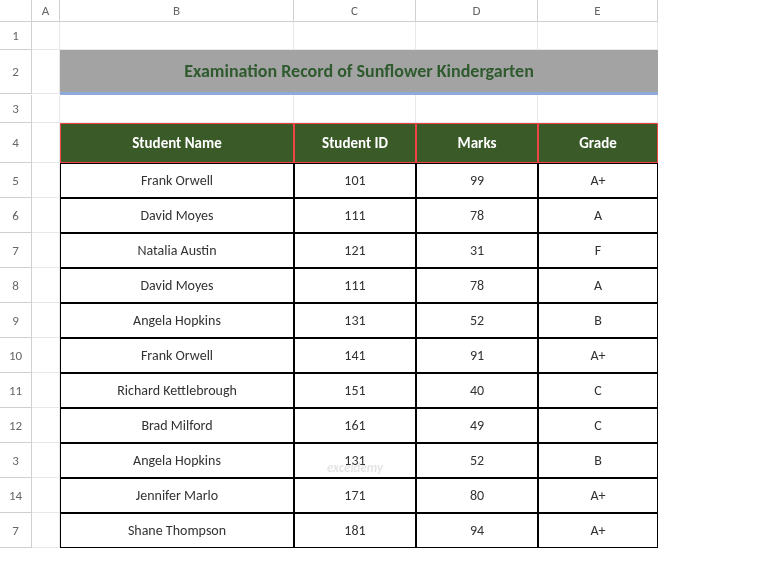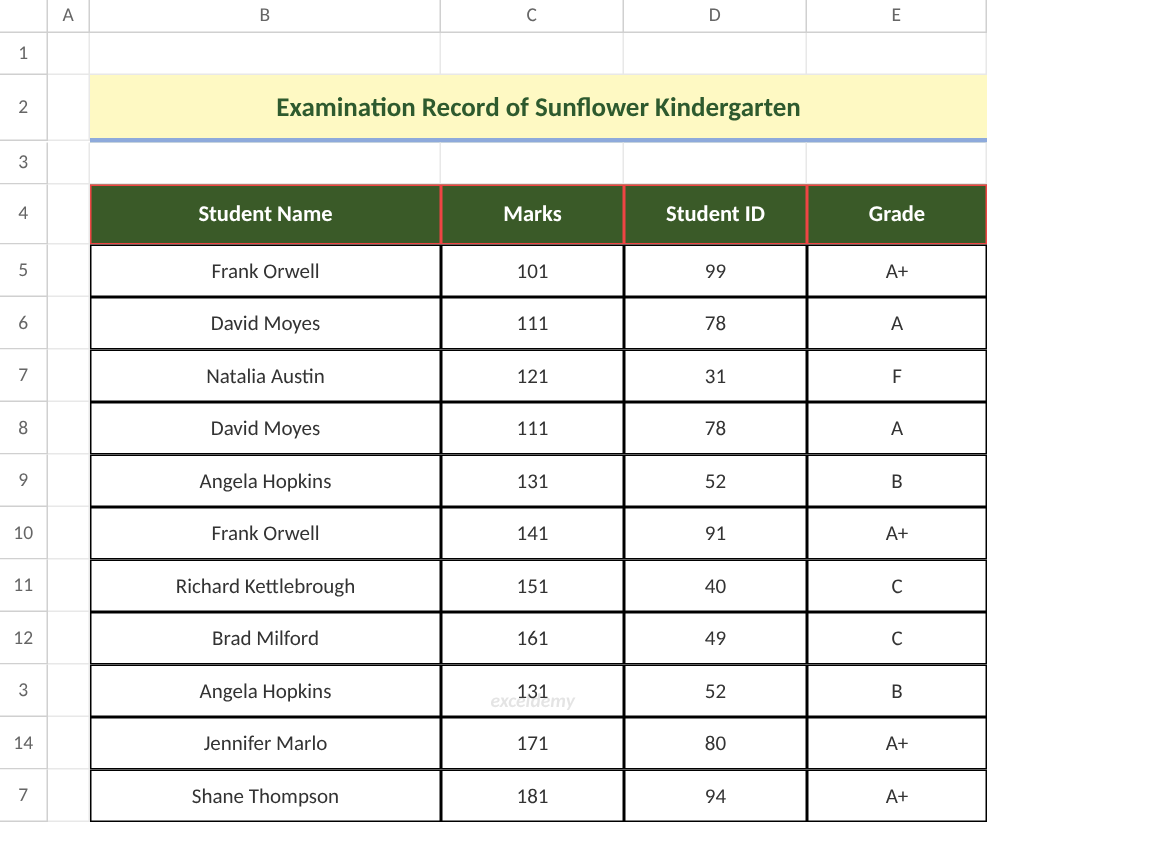--- a/index.html
+++ b/index.html
@@ -48,21 +48,21 @@
       height: 22px;
     }
     .cell {
       border-right: 1px solid #e8e8e8;
       border-bottom: 1px solid #e8e8e8;
       padding: 6px 8px;
       min-height: 20px;
     }
     
     .title-cell {
-      background: #fef9c3;
+      background: #a3a3a3;
       border-bottom: 3px solid #8eaadb;
       font-weight: bold;
       font-size: 18px;
       color: #2e5a2e;
       text-align: center;
       padding: 10px 16px;
       grid-column: 3 / 7;
     }
     .title-spacer {
       height: 44px;
@@ -126,22 +126,22 @@
   <div class="row-header">3</div>
   <div class="cell a-empty row-3"></div>
   <div class="cell row-3"></div>
   <div class="cell row-3"></div>
   <div class="cell row-3"></div>
   <div class="cell row-3"></div>
 
   <div class="row-header">4</div>
   <div class="cell a-empty"></div>
   <div class="header-cell">Student Name</div>
+  <div class="header-cell">Student ID</div>
   <div class="header-cell">Marks</div>
-  <div class="header-cell">Student ID</div>
   <div class="header-cell">Grade</div>
 
   <div class="row-header">5</div>
   <div class="cell a-empty"></div>
   <div class="data-cell">Frank Orwell</div>
   <div class="data-cell">101</div>
   <div class="data-cell">99</div>
   <div class="data-cell">A+</div>
 
   <div class="row-header">6</div>

